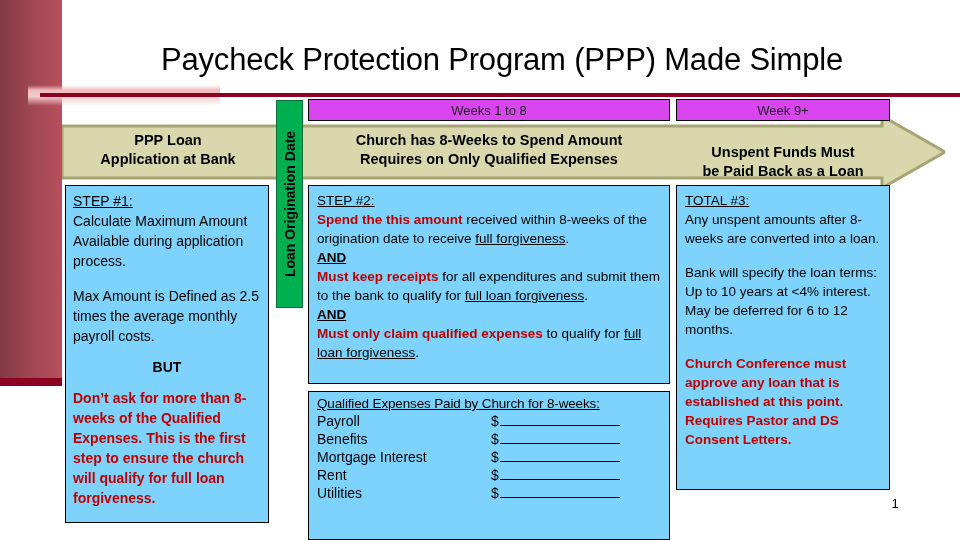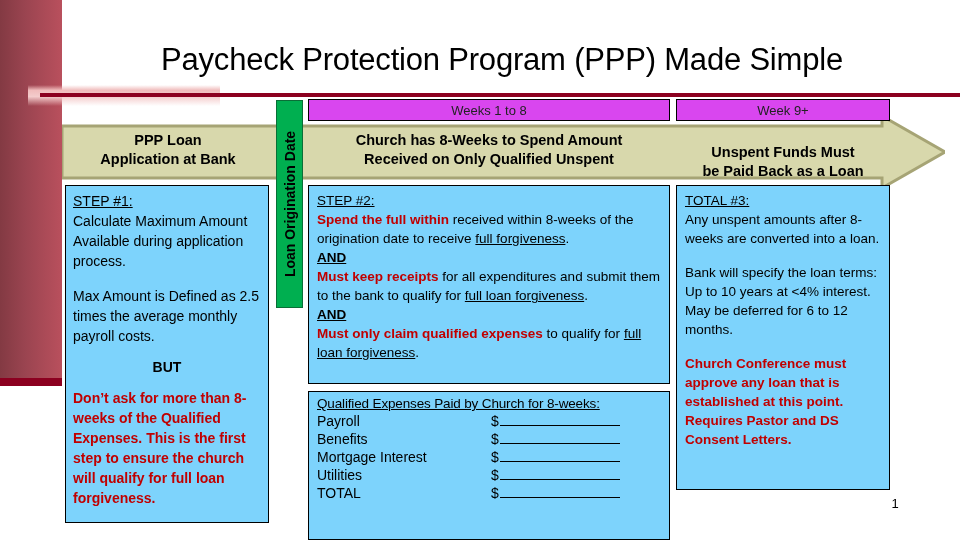--- a/index.html
+++ b/index.html
@@ -205,21 +205,21 @@
 
 <div class="period-box" id="period-weeks-1-8">Weeks 1 to 8</div>
 <div class="period-box" id="period-week-9">Week 9+</div>
 
 <div class="phase-label" id="phase-apply">
   <div>PPP Loan</div>
   <div>Application at Bank</div>
 </div>
 <div class="phase-label" id="phase-spend">
   <div>Church has 8-Weeks to Spend Amount</div>
-  <div>Received on Only Qualified Unspent</div>
+  <div>Requires on Only Qualified Expenses</div>
 </div>
 <div class="phase-label" id="phase-repay">
   <div>Unspent Funds Must</div>
   <div>be Paid Back as a Loan</div>
 </div>
 
 <div class="content-box" id="box-step1">
   <div class="body-text">
     <span class="step-heading">STEP #1:</span><br>
     <span>Calculate Maximum Amount Available during application process.</span>
@@ -228,21 +228,21 @@
     <span class="gap-sm"></span>
     <span class="but-line">BUT</span>
     <span class="gap-sm"></span>
     <span class="red-block">Don’t ask for more than 8-weeks of the Qualified Expenses. This is the first step to ensure the church will qualify for full loan forgiveness.</span>
   </div>
 </div>
 
 <div class="content-box" id="box-step2">
   <div class="body-text">
     <span class="step-heading">STEP #2:</span><br>
-    <span class="emph-red">Spend the full within</span><span> received within 8-weeks of the origination date to receive </span><span class="u">full forgiveness</span><span>.</span>
+    <span class="emph-red">Spend the this amount</span><span> received within 8-weeks of the origination date to receive </span><span class="u">full forgiveness</span><span>.</span>
     <span class="ctr">AND</span>
     <span class="emph-red">Must keep receipts</span><span> for all expenditures and submit them to the bank to qualify for </span><span class="u">full loan forgiveness</span><span>.</span>
     <span class="ctr">AND</span>
     <span class="emph-red">Must only claim qualified expenses</span><span> to qualify for </span><span class="u">full loan forgiveness</span><span>.</span>
   </div>
 </div>
 
 <div class="content-box" id="box-expenses">
   <div id="expenses-title">Qualified Expenses Paid by Church for 8-weeks:</div>
   <table class="expenses">
@@ -253,25 +253,25 @@
         </tr>
         <tr>
           <td class="exp-name">Benefits</td>
           <td class="exp-amt"><span>$</span><span class="blank-line"></span></td>
         </tr>
         <tr>
           <td class="exp-name">Mortgage Interest</td>
           <td class="exp-amt"><span>$</span><span class="blank-line"></span></td>
         </tr>
         <tr>
+          <td class="exp-name">Rent</td>
+          <td class="exp-amt"><span>$</span><span class="blank-line"></span></td>
+        </tr>
+        <tr>
           <td class="exp-name">Utilities</td>
-          <td class="exp-amt"><span>$</span><span class="blank-line"></span></td>
-        </tr>
-        <tr>
-          <td class="exp-name total-name">TOTAL</td>
           <td class="exp-amt"><span>$</span><span class="blank-line"></span></td>
         </tr>
       </tbody>
   </table>
 </div>
 
 <div class="content-box" id="box-step3">
   <div class="body-text">
     <span class="step-heading">TOTAL #3:</span><br>
     <span>Any unspent amounts after 8-weeks are converted into a loan.</span>

